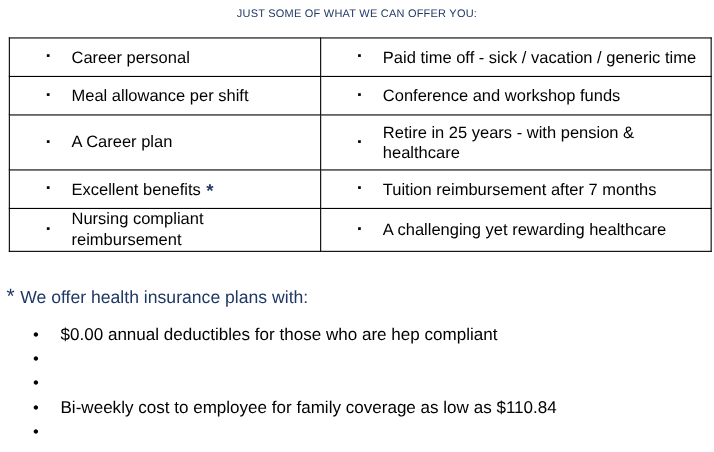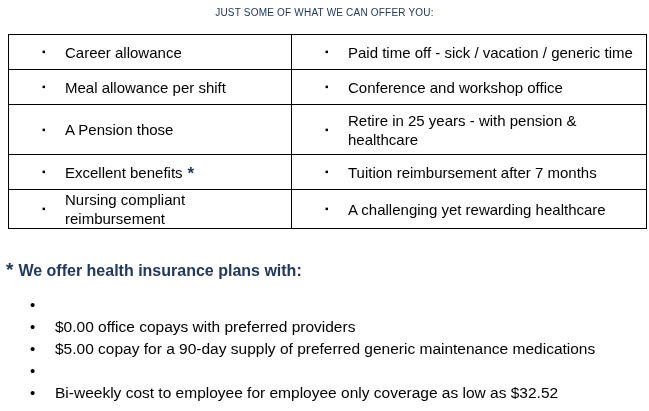--- a/index.html
+++ b/index.html
@@ -59,21 +59,21 @@
     font-weight: bold;
     font-size: 17px;
     margin-left: 5px;
     line-height: 0;
     position: relative;
     top: 2px;
   }
   .fn-heading {
     margin: 30px 0 0 6px;
     color: var(--navy);
-    font-weight: bold;
+    font-weight: normal;
     font-size: 16px;
   }
   .fn-asterisk {
     font-size: 19px;
     margin-right: 5px;
   }
   .fn-list {
     list-style: none;
     margin: 13px 0 0 0;
     padding: 0;
@@ -94,49 +94,49 @@
 <body style="--navy: #1F3864;">
 
 <div class="title">JUST SOME OF WHAT WE CAN OFFER YOU:</div>
 
 <table class="benefits">
   <tbody>
     <tr class="r34">
       <td class="col-left">
         <div class="cell">
           <span class="sq-bullet">▪</span>
-          <span class="cell-text">Career allowance</span>
+          <span class="cell-text">Career personal</span>
         </div>
       </td>
       <td class="col-right">
         <div class="cell">
           <span class="sq-bullet">▪</span>
           <span class="cell-text">Paid time off - sick / vacation / generic time</span>
         </div>
       </td>
     </tr>
     <tr class="r34">
       <td class="col-left">
         <div class="cell">
           <span class="sq-bullet">▪</span>
           <span class="cell-text">Meal allowance per shift</span>
         </div>
       </td>
       <td class="col-right">
         <div class="cell">
           <span class="sq-bullet">▪</span>
-          <span class="cell-text">Conference and workshop office</span>
+          <span class="cell-text">Conference and workshop funds</span>
         </div>
       </td>
     </tr>
     <tr class="r49">
       <td class="col-left">
         <div class="cell">
           <span class="sq-bullet">▪</span>
-          <span class="cell-text">A Pension those</span>
+          <span class="cell-text">A Career plan</span>
         </div>
       </td>
       <td class="col-right">
         <div class="cell">
           <span class="sq-bullet">▪</span>
           <span class="cell-text">Retire in 25 years - with pension &amp; healthcare</span>
         </div>
       </td>
     </tr>
     <tr class="r34">
@@ -171,29 +171,28 @@
   </tbody>
 </table>
 
 <div class="fn-heading">
   <span class="fn-asterisk">*</span><span>We offer health insurance plans with:</span>
 </div>
 
 <ul class="fn-list">
   <li class="fn-item">
     <span class="rd-bullet">•</span>
-  </li>
-  <li class="fn-item">
-    <span class="rd-bullet">•</span>
-    <span>$0.00 office copays with preferred providers</span>
-  </li>
-  <li class="fn-item">
-    <span class="rd-bullet">•</span>
-    <span>$5.00 copay for a 90-day supply of preferred generic maintenance medications</span>
+    <span>$0.00 annual deductibles for those who are hep compliant</span>
   </li>
   <li class="fn-item">
     <span class="rd-bullet">•</span>
   </li>
   <li class="fn-item">
     <span class="rd-bullet">•</span>
-    <span>Bi-weekly cost to employee for employee only coverage as low as $32.52</span>
+  </li>
+  <li class="fn-item">
+    <span class="rd-bullet">•</span>
+    <span>Bi-weekly cost to employee for family coverage as low as $110.84</span>
+  </li>
+  <li class="fn-item">
+    <span class="rd-bullet">•</span>
   </li>
 </ul>
 
 </body></html>

